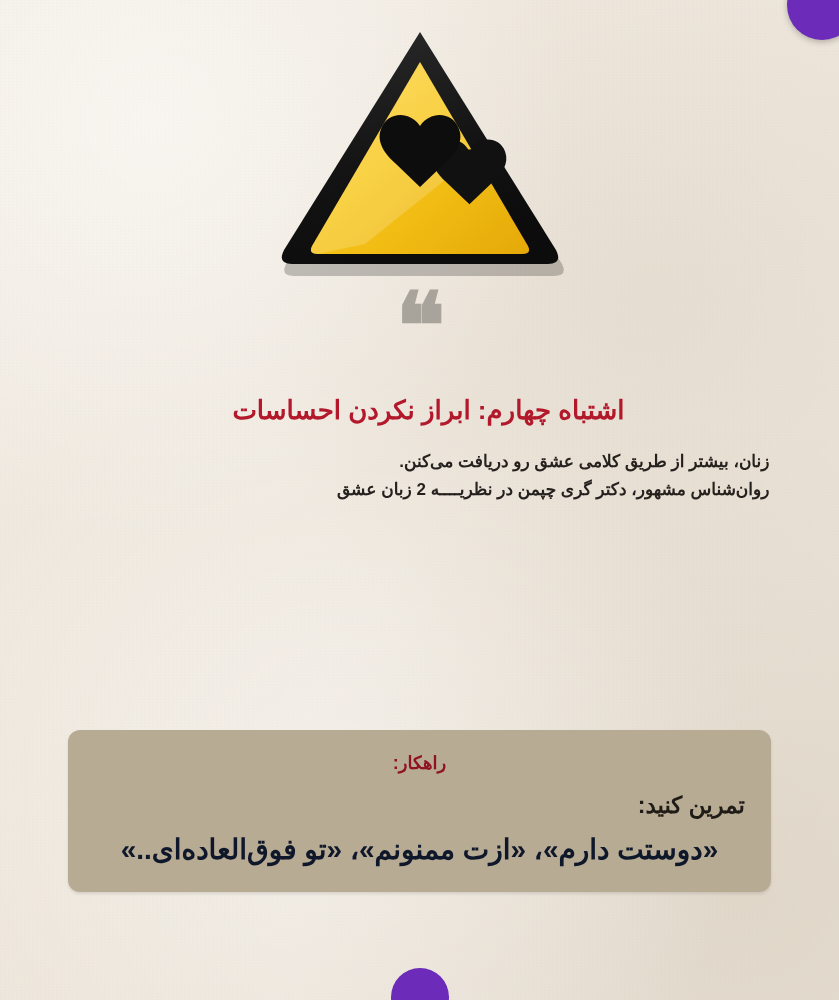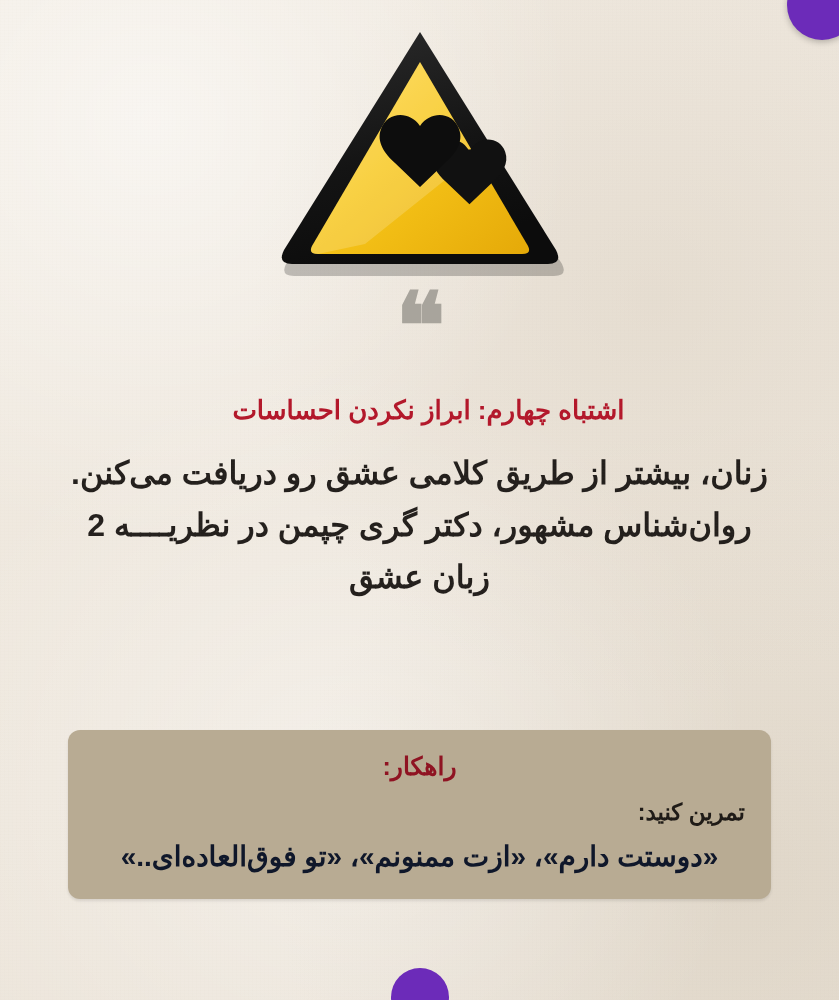--- a/index.html
+++ b/index.html
@@ -99,42 +99,42 @@
     color: #b3172a;
     font-size: 26px;
     font-weight: 700;
     letter-spacing: 0.2px;
     padding-left: 18px;
   }
 
   .body-text {
     margin: 22px auto 0;
     width: 700px;
-    text-align: center;
+    text-align: right;
     color: #231f1c;
-    font-size: 32px;
+    font-size: 17px;
     line-height: 1.62;
     font-weight: 600;
   }
   .body-text p { margin: 0; }
 
   .solution-box {
     position: absolute;
     left: 68px;
     right: 68px;
     top: 730px;
     background: #b8ab93;
     border-radius: 12px;
     padding: 22px 26px 26px;
     box-shadow: 0 2px 3px rgba(0,0,0,0.10);
   }
   .solution-title {
     text-align: center;
     color: #8f1322;
-    font-size: 25px;
+    font-size: 18px;
     font-weight: 700;
   }
   .solution-line {
     text-align: right;
     color: #1f1b17;
     font-size: 23px;
     font-weight: 600;
     margin-top: 18px;
   }
   .solution-examples {

